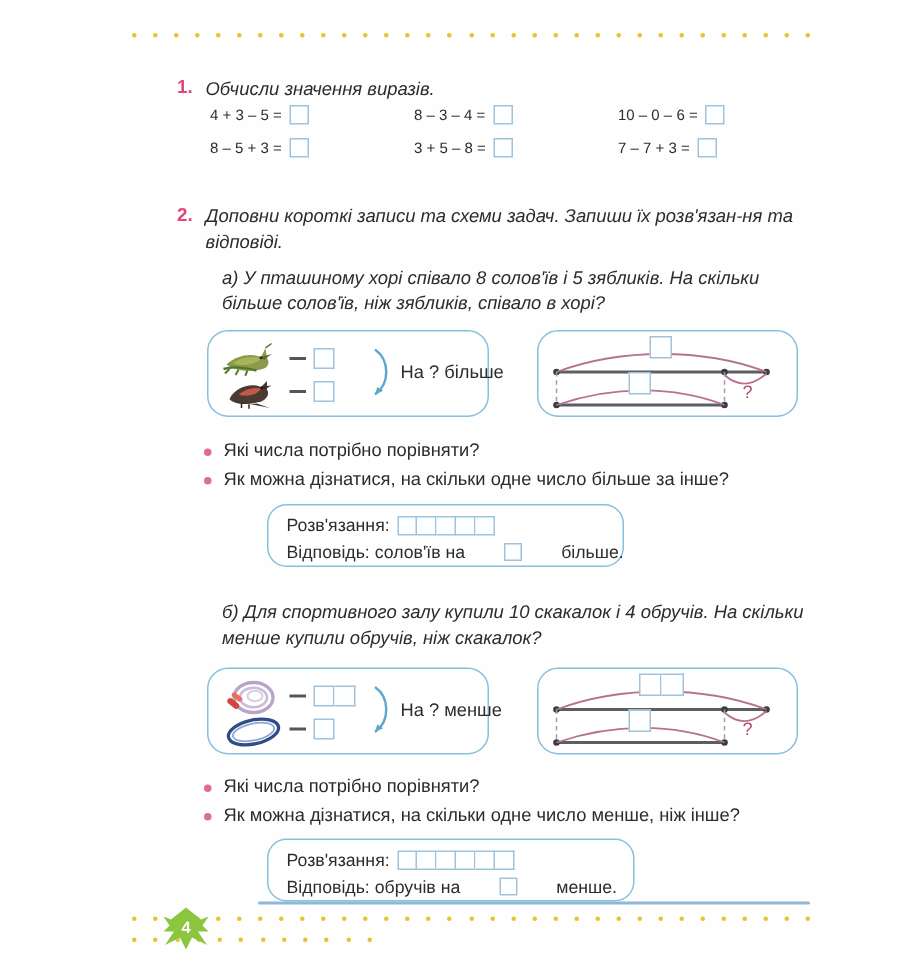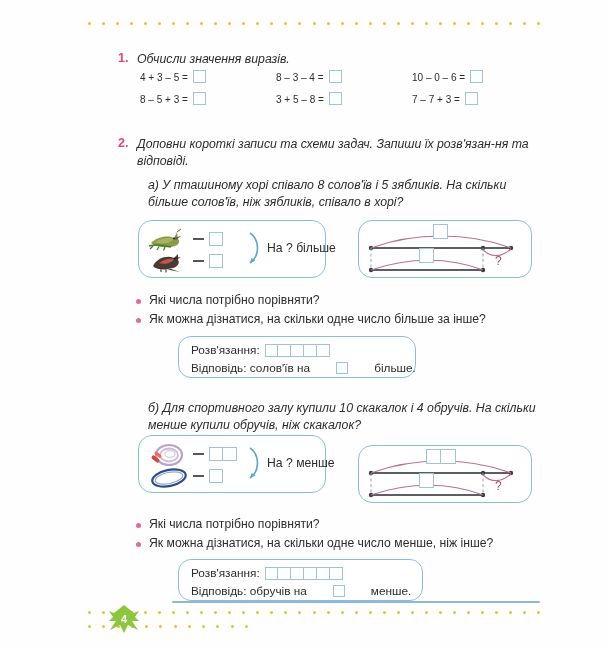--- a/index.html
+++ b/index.html
@@ -130,21 +130,21 @@
   
   .panel {
     position: absolute;
     border: 1.6px solid #86c0de;
     border-radius: 14px;
     background: #ffffff;
     box-sizing: border-box;
   }
   #panel-a-left  { left: 138px; top: 220px; width: 188px; height: 58px; }
   #panel-a-right { left: 358px; top: 220px; width: 174px; height: 58px; }
-  #panel-b-left  { left: 138px; top: 435px; width: 188px; height: 58px; }
+  #panel-b-left  { left: 138px; top: 445px; width: 188px; height: 58px; }
   #panel-b-right { left: 358px; top: 445px; width: 174px; height: 58px; }
 
   
   .short-note {
     position: relative;
     width: 100%;
     height: 100%;
   }
   .sn-pic {
     position: absolute;

